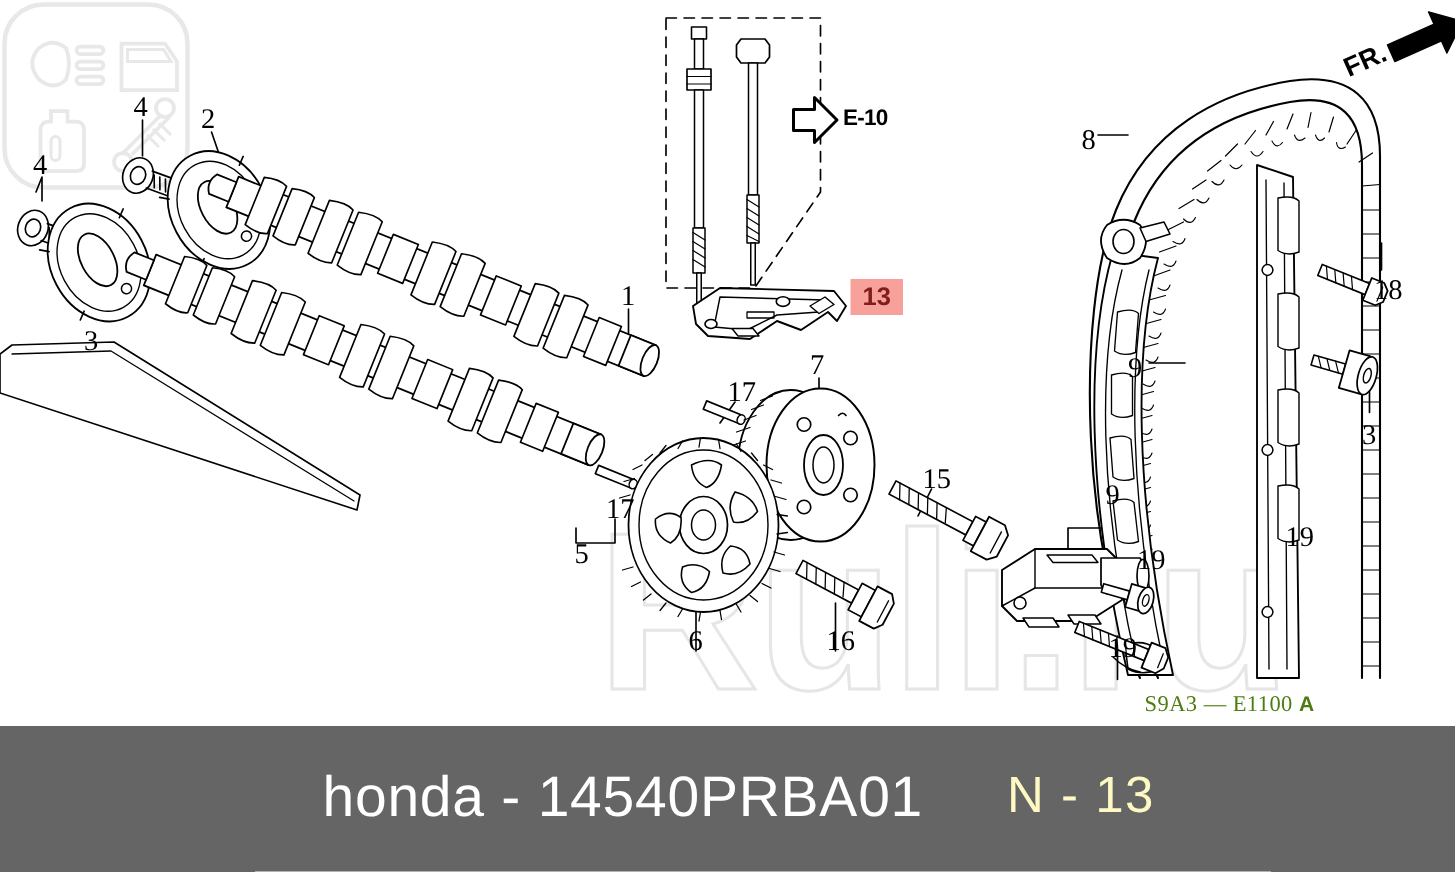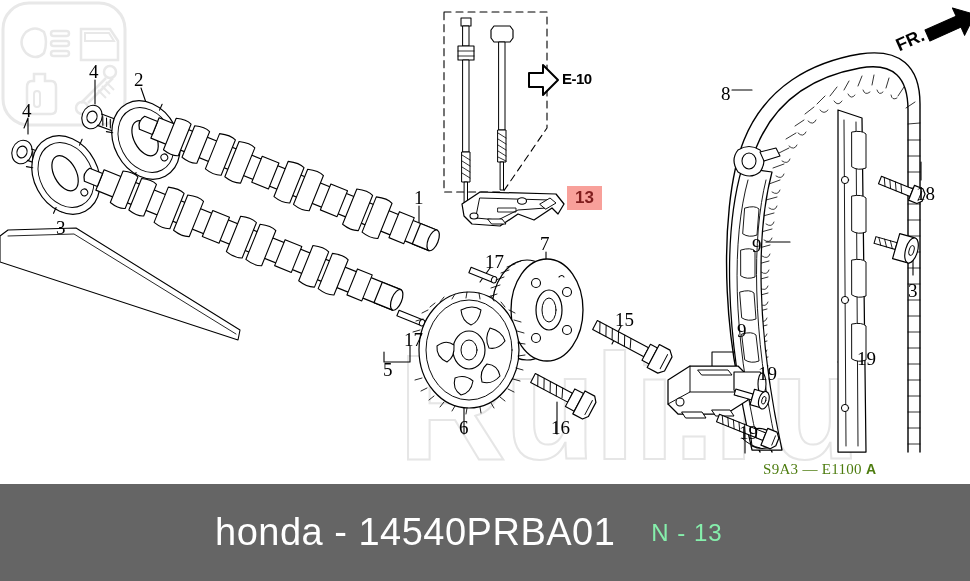--- a/index.html
+++ b/index.html
@@ -57,28 +57,28 @@
     font-size:15px;color:#4d7c0f;white-space:nowrap;letter-spacing:.3px;
   }
   .diagcode b{font-family:"Liberation Sans", sans-serif;font-size:14px;}
 
   
   .footer{
     position:absolute;left:0;top:484px;width:970px;height:97px;
     background:#656565;
     display:flex;align-items:center;
   }
-  .footer-inner{display:flex;align-items:center;padding-left:215px;gap:36px;}
+  .footer-inner{display:flex;align-items:flex-start;padding-left:215px;gap:56px;}
   .f-title{
     font-family:"Liberation Sans", sans-serif;
     font-size:38px;color:#fff;letter-spacing:.5px;white-space:nowrap;
   }
   .f-page{
     font-family:"Liberation Sans", sans-serif;
-    font-size:24px;color:#86efac;letter-spacing:1px;white-space:nowrap;
+    font-size:34px;color:#fef9c3;letter-spacing:1px;white-space:nowrap;
   }
 </style>
 </head>
 <body>
 
 <div id="app">
 
   <div class="diagram">
 
     <div class="wm">

